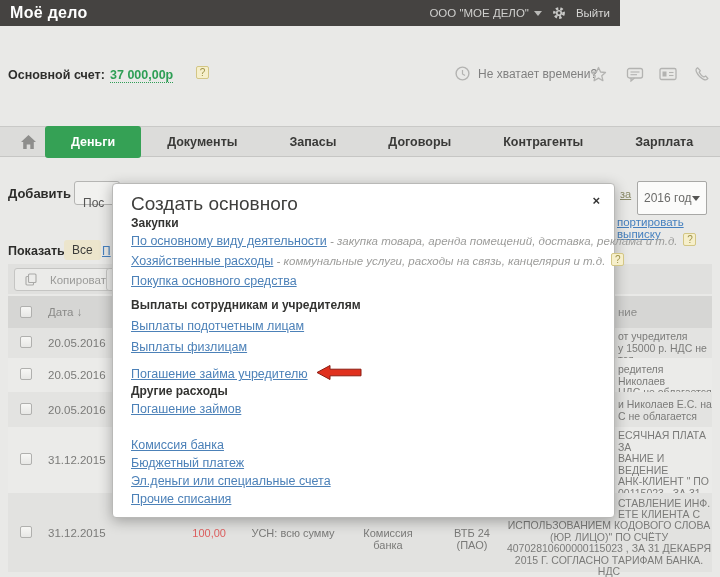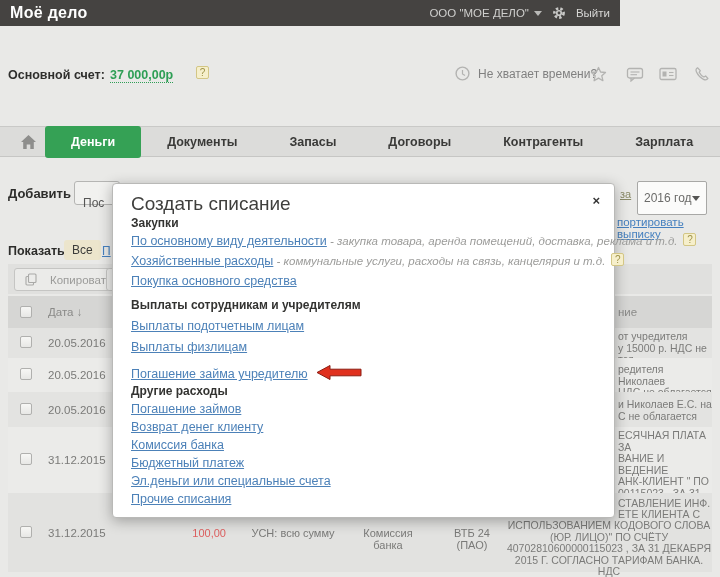--- a/index.html
+++ b/index.html
@@ -314,21 +314,21 @@
   <div class="c-desc5">
     <div>ИСПОЛЬЗОВАНИЕМ КОДОВОГО СЛОВА</div>
     <div>(ЮР. ЛИЦО)" ПО СЧЁТУ</div>
     <div>40702810600000115023 , ЗА 31 ДЕКАБРЯ</div>
     <div>2015 Г. СОГЛАСНО ТАРИФАМ БАНКА. НДС</div>
 
   </div>
 </div>
 
 <div class="abs modal">
-  <div class="modal-title">Создать списание</div>
+  <div class="modal-title">Создать основного</div>
   <div class="modal-close">×</div>
 
   <div class="mline msec t1">Закупки</div>
   <div class="mline t2">
     <span class="mlink">По основному виду деятельности</span><span class="mdesc"> - закупка товара, аренда помещений, доставка, реклама и т.д.</span><span class="help-badge">?</span>
   </div>
   <div class="mline t4"><span class="mlink">Покупка основного средства</span></div>
   <div class="mline t3">
     <span class="mlink">Хозяйственные расходы</span><span class="mdesc"> - коммунальные услуги, расходы на связь, канцелярия и т.д.</span><span class="help-badge">?</span>
   </div>
@@ -337,18 +337,17 @@
   <div class="mline t6"><span class="mlink">Выплаты подотчетным лицам</span></div>
   <div class="mline t7"><span class="mlink">Выплаты физлицам</span></div>
   <div class="mline t8">
     <span class="mlink">Погашение займа учредителю</span><span class="red-arrow"><svg width="46" height="17" viewBox="0 0 46 17">
       <path d="M1 8.5 L14 1.5 L14 5.2 L45 5.2 L45 11.8 L14 11.8 L14 15.5 Z" fill="#e0301e" stroke="#8c1d12" stroke-width="1"></path>
     </svg></span>
   </div>
 
   <div class="mline msec t9">Другие расходы</div>
   <div class="mline t10"><span class="mlink">Погашение займов</span></div>
-  <div class="mline t11"><span class="mlink">Возврат денег клиенту</span></div>
   <div class="mline t12"><span class="mlink">Комиссия банка</span></div>
   <div class="mline t13"><span class="mlink">Бюджетный платеж</span></div>
   <div class="mline t14"><span class="mlink">Эл.деньги или специальные счета</span></div>
   <div class="mline t15"><span class="mlink">Прочие списания</span></div>
 </div>
 
 </body></html>

